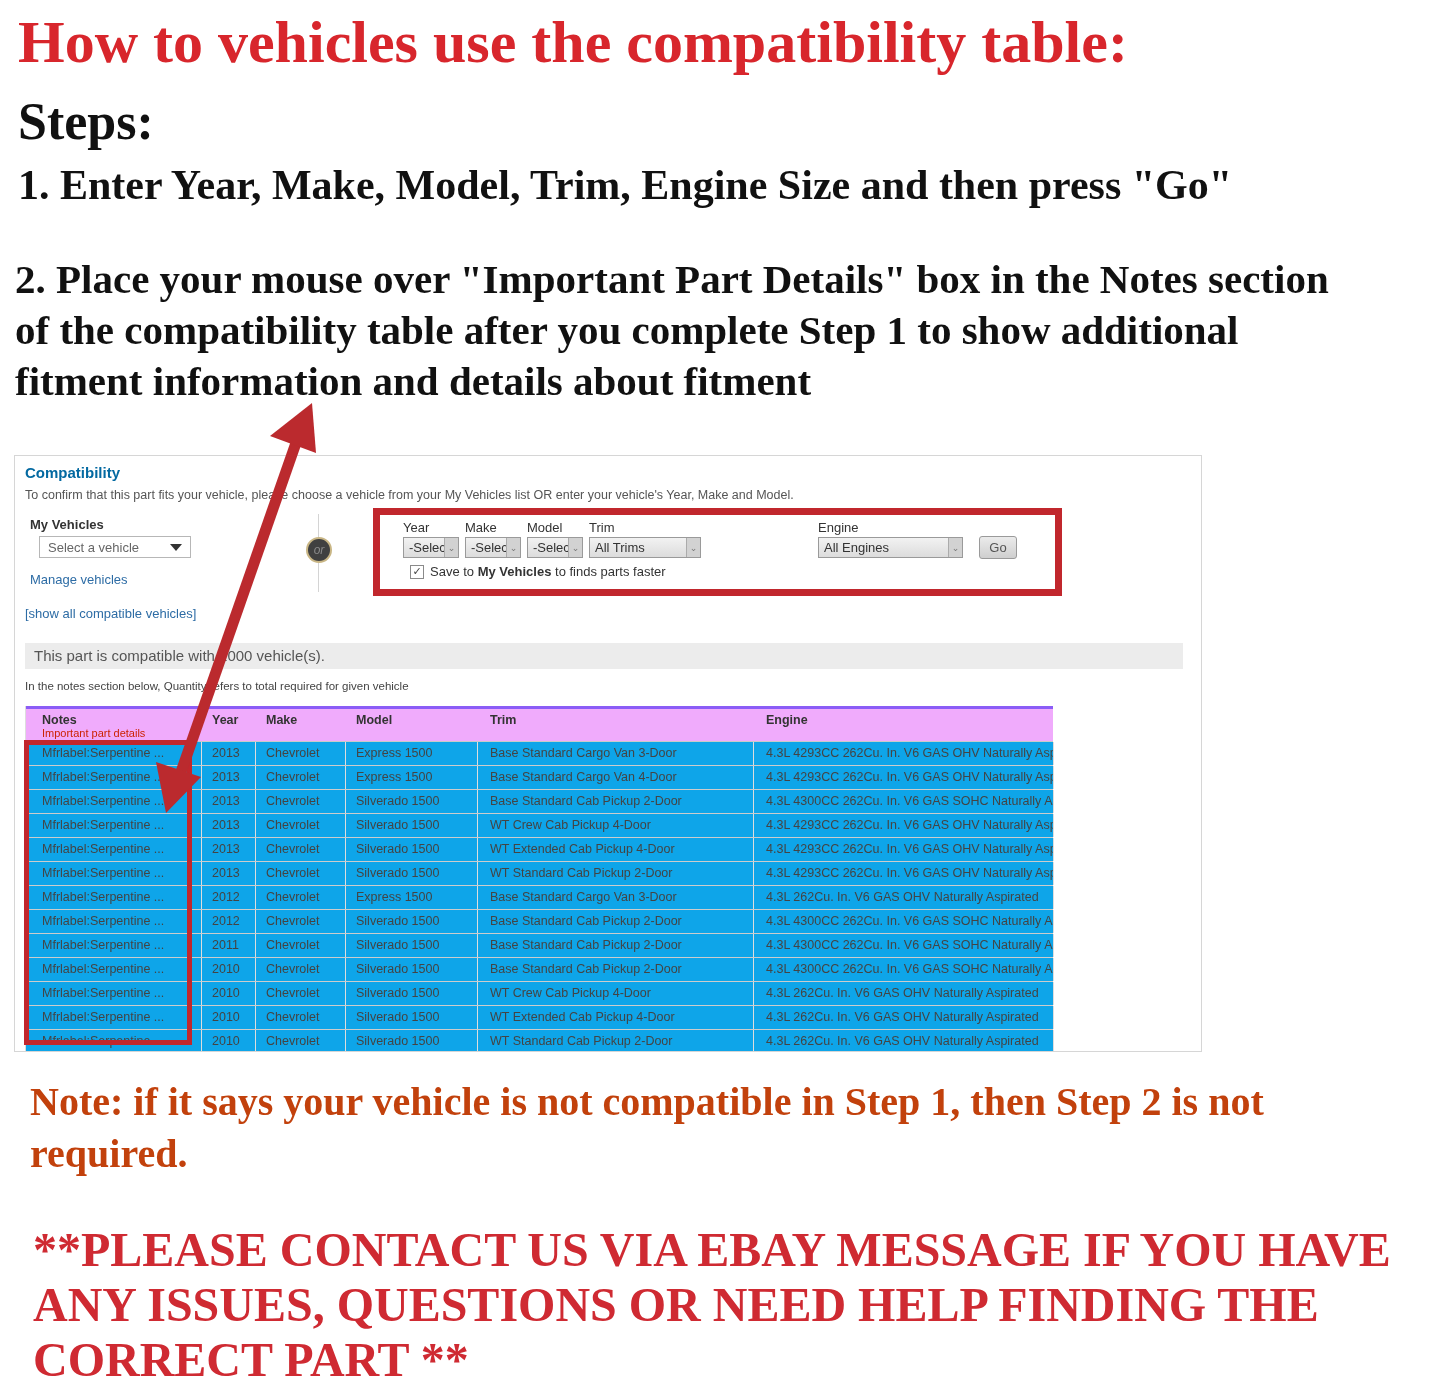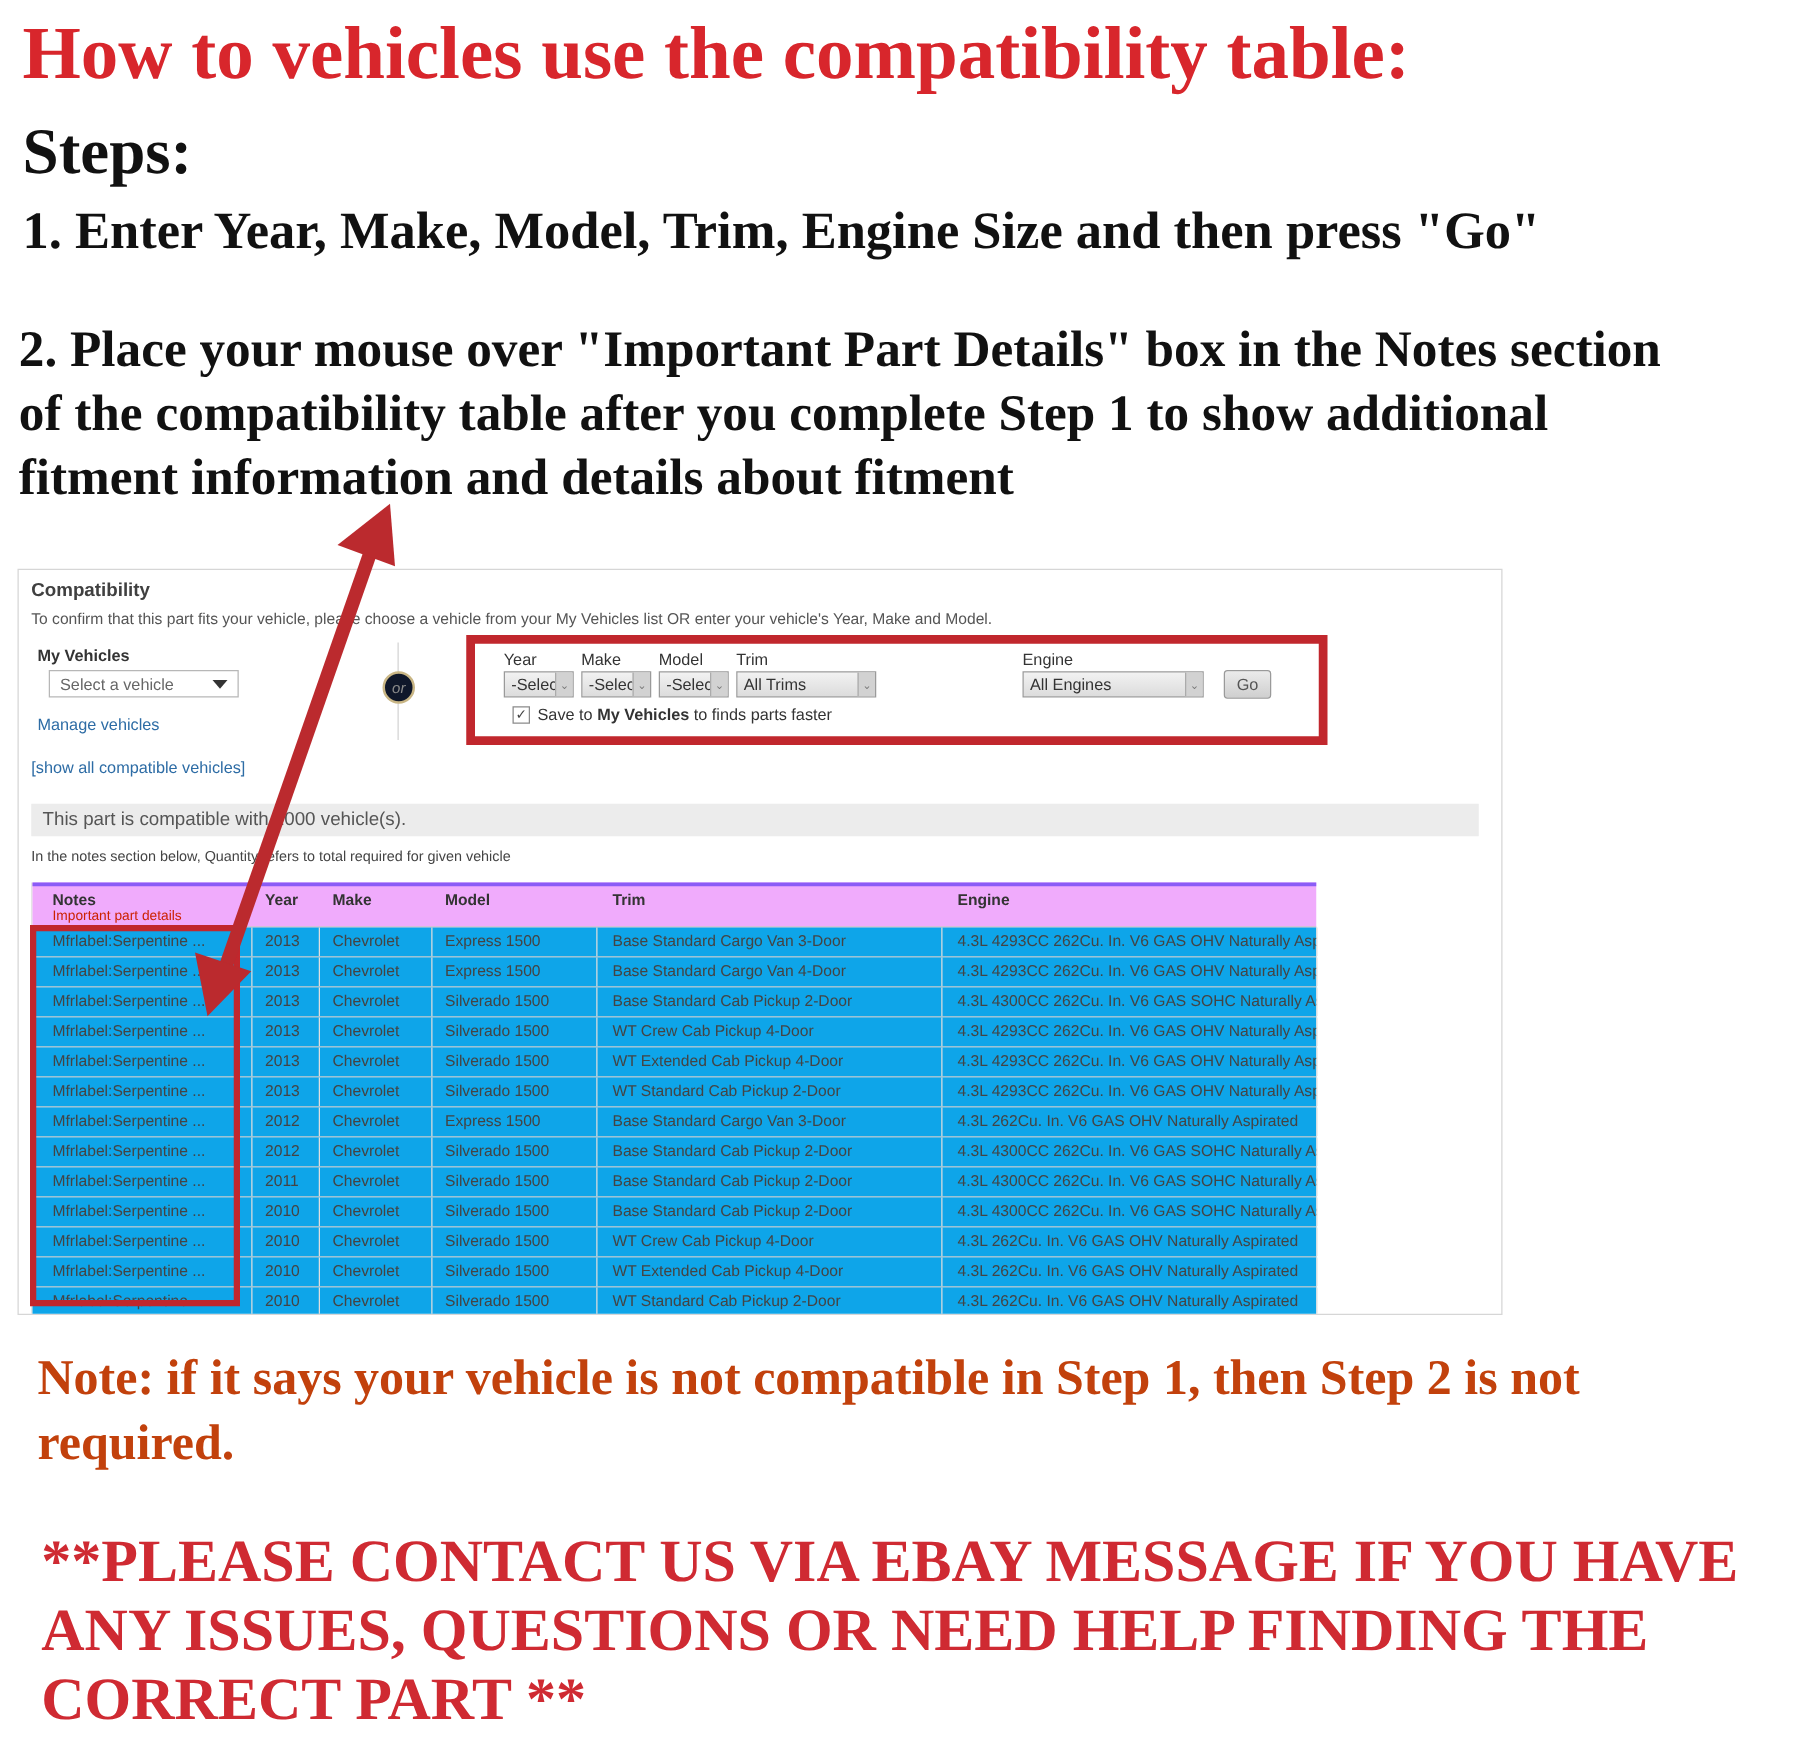--- a/index.html
+++ b/index.html
@@ -14,34 +14,34 @@
   .steps-heading{left:18px;top:92px;font-size:52px;color:#111;}
   .step1{left:18px;top:160px;width:1400px;font-size:42px;line-height:50px;color:#111;}
   .step2{left:15px;top:254px;width:1340px;font-size:41px;line-height:51px;color:#111;}
   .note-text{left:30px;top:1076px;width:1390px;font-size:40px;line-height:52px;color:#c2410c;}
   .contact-text{left:33px;top:1222px;width:1400px;font-size:48px;line-height:55px;color:#cf2a32;}
 
   
   .panel{left:14px;top:455px;width:1188px;height:597px;background:#fff;
          border:1px solid #d6d6d6;overflow:hidden;box-sizing:border-box;z-index:1;}
   .panel *{box-sizing:border-box;}
-  .w-title{left:10px;top:8px;font-size:15px;font-weight:bold;color:#404040;}
+  .w-title{left:10px;top:8px;font-size:15px;font-weight:bold;color:#0369a1;}
   .w-subtitle{left:10px;top:32px;font-size:12.5px;color:#555;white-space:nowrap;}
   .mv-label{left:15px;top:61px;font-size:13px;font-weight:bold;color:#333;}
   .mv-select{left:24px;top:80px;width:152px;height:22px;border:1px solid #b7b7b7;
              background:#fff;display:flex;align-items:center;cursor:pointer;}
   .mv-select .val{flex:1;padding-left:8px;font-size:13px;color:#666;}
   .tri-down{width:0;height:0;border-left:6px solid transparent;border-right:6px solid transparent;
             border-top:7px solid #333;margin-right:8px;}
   .link{font-size:13px;color:#2d6ca5;cursor:pointer;}
   .manage-link{left:15px;top:116px;}
   .showall-link{left:10px;top:150px;}
   .or-line{left:303px;top:58px;width:1px;height:78px;background:#d4d4d4;}
   .or-badge{left:291px;top:81px;width:26px;height:26px;border:2px solid #c9b685;border-radius:50%;
-            background:#0f172a;display:flex;align-items:center;justify-content:center;
+            background:#404040;display:flex;align-items:center;justify-content:center;
             font-size:12px;color:#8a8a8a;font-style:italic;}
   .fld-label{top:64px;font-size:13px;color:#333;}
   .fld-select{top:81px;height:21px;border:1px solid #9a9a9a;
               background:linear-gradient(#f2f2f2,#dcdcdc);display:flex;align-items:stretch;cursor:pointer;}
   .fld-select .val{flex:1;font-size:13px;color:#333;padding:2px 0 0 5px;white-space:nowrap;overflow:hidden;}
   .chev{width:14px;border-left:1px solid #ababab;background:#d2d2d2;display:flex;
         align-items:center;justify-content:center;font-size:9px;color:#777;}
   .go-btn{left:964px;top:80px;width:38px;height:23px;border:1px solid #9a9a9a;border-radius:3px;
           background:linear-gradient(#ebebeb,#cfcfcf);font-size:13px;color:#555;
           display:flex;align-items:center;justify-content:center;cursor:pointer;}

